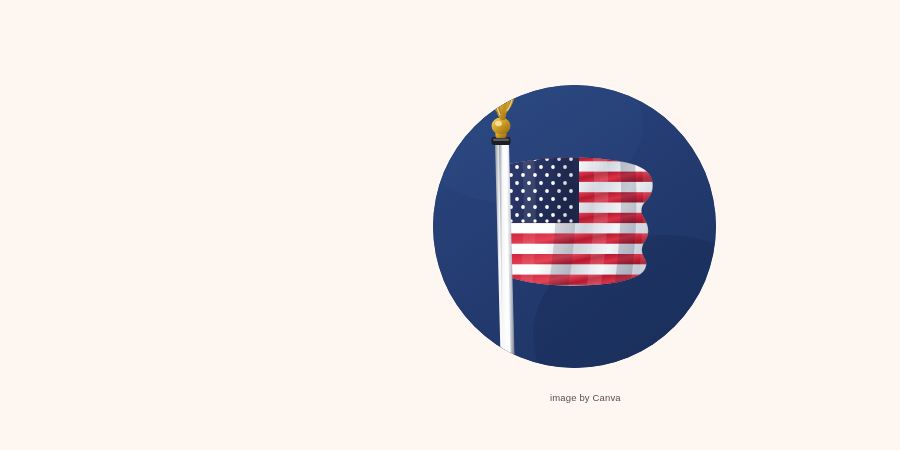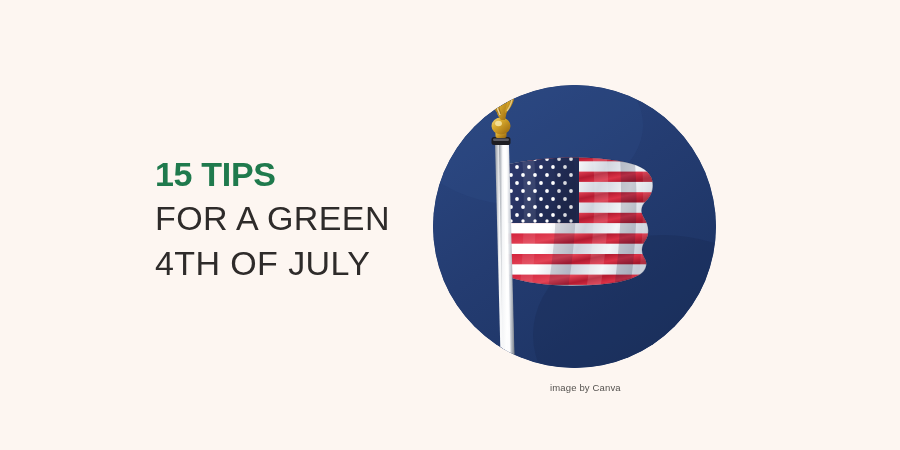--- a/index.html
+++ b/index.html
@@ -61,38 +61,33 @@
   .photo-circle svg {
     display: block;
     width: 283px;
     height: 283px;
   }
 
   
   .caption {
     position: absolute;
     left: 550px;
-    top: 382px;
+    top: 392px;
     font-size: 9.5px;
     font-weight: 400;
     color: #55524f;
     letter-spacing: 0.15px;
     white-space: nowrap;
   }
 </style>
 </head>
 <body>
 
 <div id="canvas">
 
-  <div class="headline">
-    <span class="line line-1">15 TIPS</span>
-    <span class="line line-2">FOR A GREEN</span>
-    <span class="line line-3">4TH OF JULY</span>
-  </div>
 
   <div class="photo-circle">
     <svg viewBox="0 0 283 283" xmlns="http://www.w3.org/2000/svg">
       <defs>
         <linearGradient id="skyGrad" x1="0.15" y1="0" x2="0.85" y2="1">
           <stop offset="0" stop-color="#2a4680"></stop>
           <stop offset="0.45" stop-color="#243c71"></stop>
           <stop offset="1" stop-color="#1b3261"></stop>
         </linearGradient>
         <linearGradient id="poleGrad" x1="0" y1="0" x2="1" y2="0">

